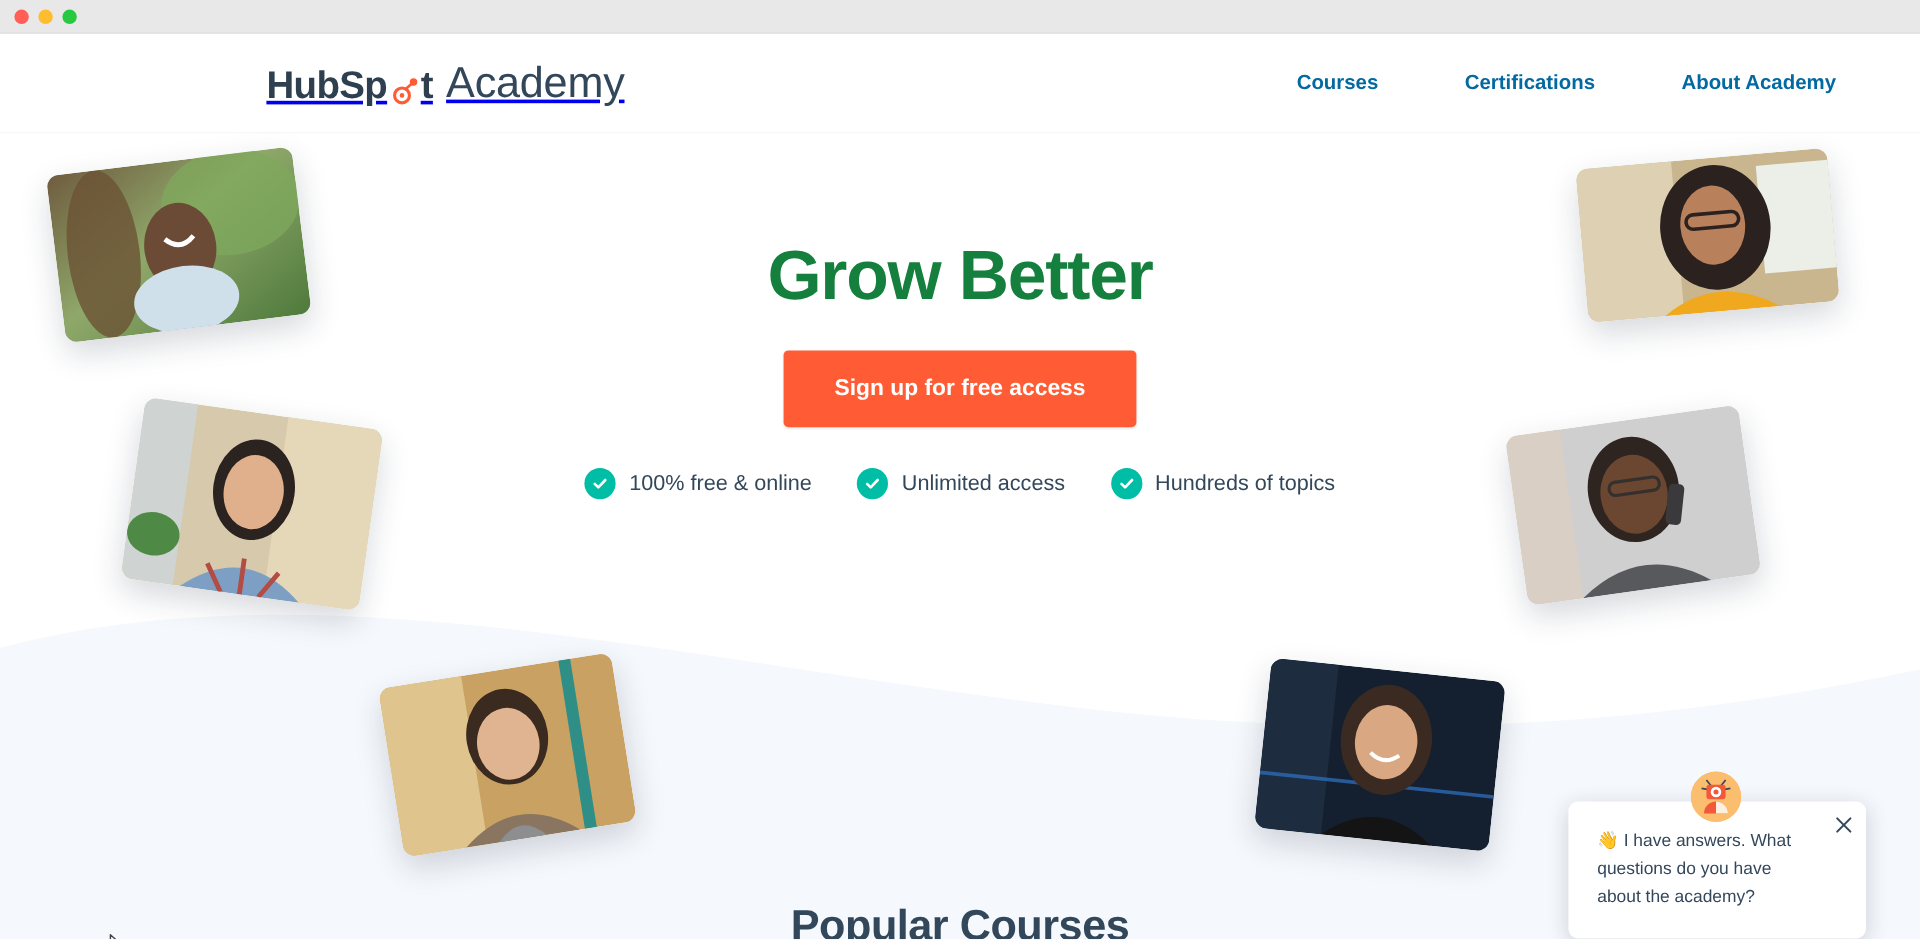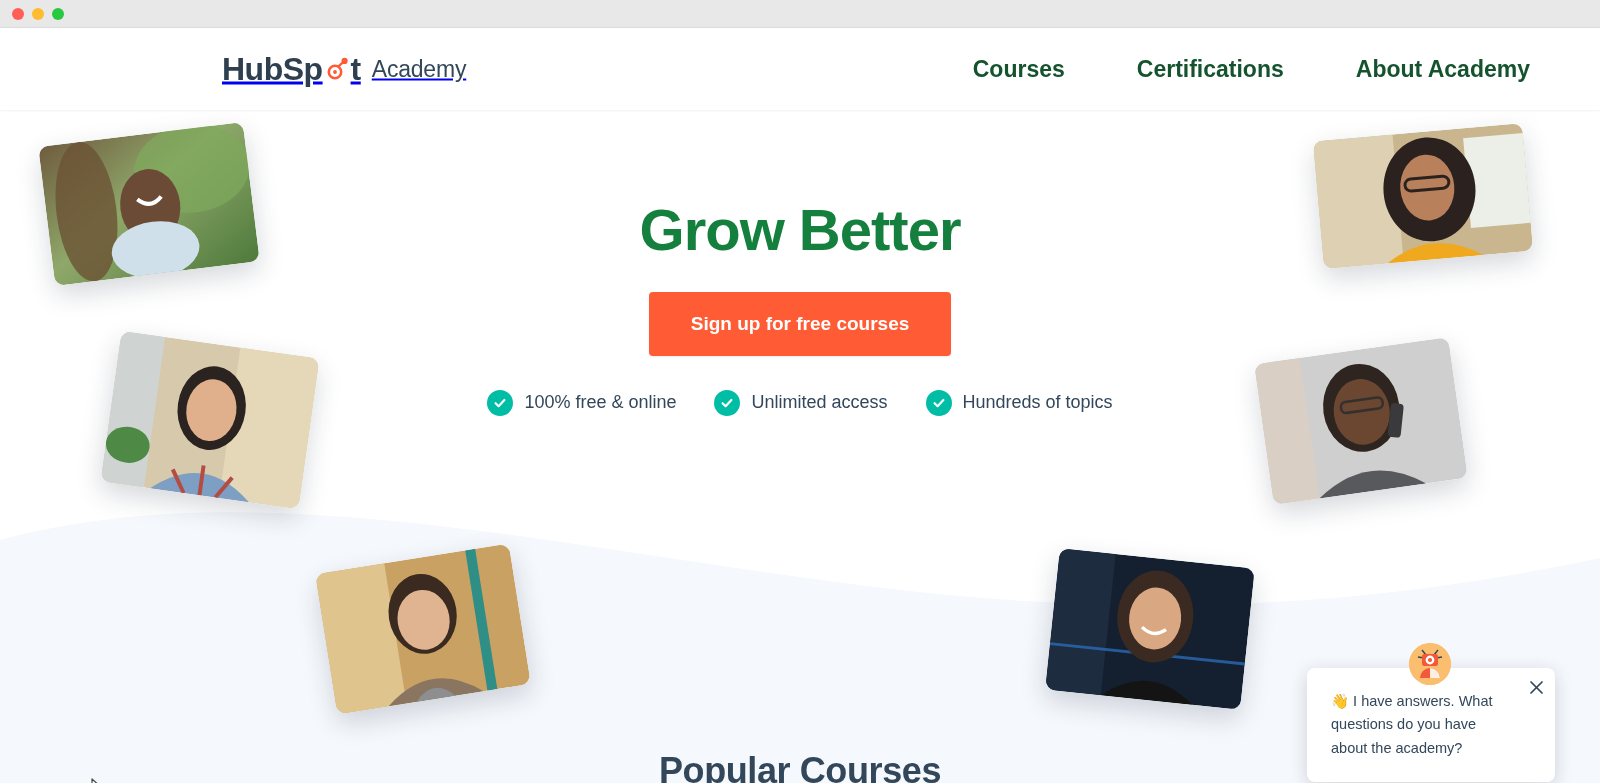--- a/index.html
+++ b/index.html
@@ -27,30 +27,30 @@
   .page { position: absolute; top: 28px; left: 0; width: 1600px; height: 755px; overflow: hidden; background: #fff; }
 
   
   .site-header {
     position: absolute; top: 0; left: 0; width: 1600px; height: 82px;
     background: #fff; display: flex; align-items: center;
     box-shadow: 0 1px 2px rgba(0,0,0,.06);
     z-index: 40;
   }
   .logo { position: absolute; left: 222px; top: 50%; transform: translateY(-50%);
-          display: flex; align-items: center; white-space: nowrap; }
+          display: flex; align-items: flex-end; white-space: nowrap; }
   .logo .hub { font-size: 32px; font-weight: 700; color: #2e3f50; letter-spacing: -.5px; }
   .sprocket { position: relative; display: inline-block; width: 26px; height: 26px;
               vertical-align: -3px; margin: 0 1px; }
-  .logo .academy { font-size: 23px; font-weight: 400; color: #33475b; margin-left: 11px; letter-spacing: -.2px; }
+  .logo .academy { font-size: 36px; font-weight: 400; color: #33475b; margin-left: 11px; letter-spacing: -.2px; }
 
   .nav { position: absolute; right: 70px; top: 50%; transform: translateY(-50%);
          display: flex; align-items: center; gap: 0; }
   .nav a {
-    font-size: 23px; font-weight: 600; color: #14532d; text-decoration: none;
+    font-size: 17px; font-weight: 600; color: #0369a1; text-decoration: none;
     padding: 10px 0; margin-left: 72px; white-space: nowrap; text-align: center;
   }
   .nav a:first-child { margin-left: 0; }
 
   
   .hero { position: absolute; top: 82px; left: 0; width: 1600px; height: 673px; background: #fff; overflow: hidden; }
 
   .wave { position: absolute; left: 0; top: 370px; width: 1600px; height: 303px; z-index: 1; }
 
   .hero-inner { position: absolute; left: 0; top: 0; width: 1600px; z-index: 12; text-align: center; }
@@ -224,21 +224,21 @@
           <path d="M0 96 h196" stroke="#2e74c8" stroke-width="3" opacity=".7"></path>
           <ellipse cx="102" cy="58" rx="38" ry="46" fill="#3a2a22"></ellipse>
           <ellipse cx="102" cy="60" rx="26" ry="31" fill="#d9a882"></ellipse>
           <path d="M56 142 q46 -38 92 0 Z" fill="#141414"></path>
           <path d="M90 70 q12 10 24 0" stroke="#fff" stroke-width="3.4" fill="none"></path>
         </svg>
       </div>
 
       <div class="hero-inner">
         <h1 class="headline">Grow Better</h1>
-        <button class="cta">Sign up for free courses</button>
+        <button class="cta">Sign up for free access</button>
 
         <div class="features">
           <div class="feature">
             <span class="check">
               <svg width="14" height="14" viewBox="0 0 14 14">
                   <path d="M2.6 7.2 L5.6 10.2 L11.4 4" stroke="#fff" stroke-width="2.2" fill="none" stroke-linecap="round" stroke-linejoin="round"></path>
                 </svg>
             </span>
             <span class="label">100% free &amp; online</span>
           </div>

